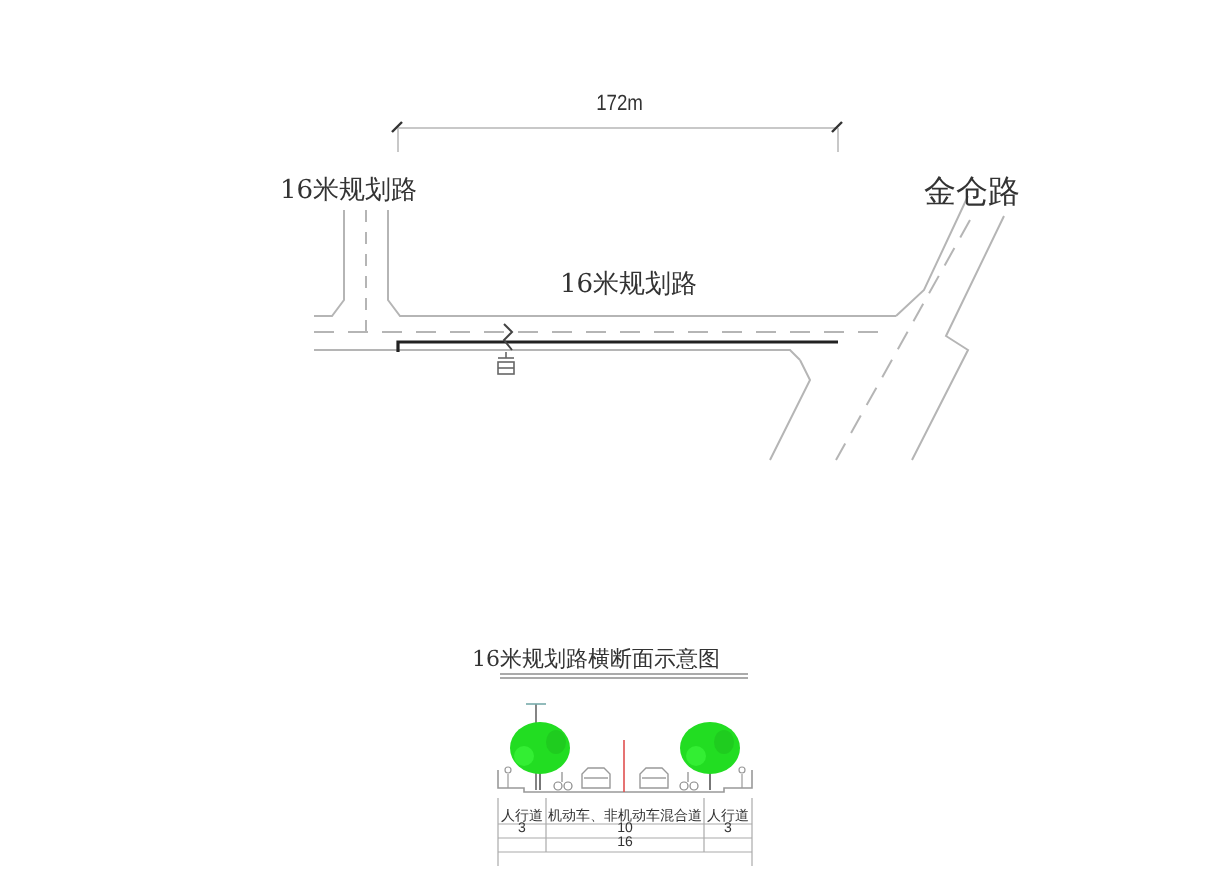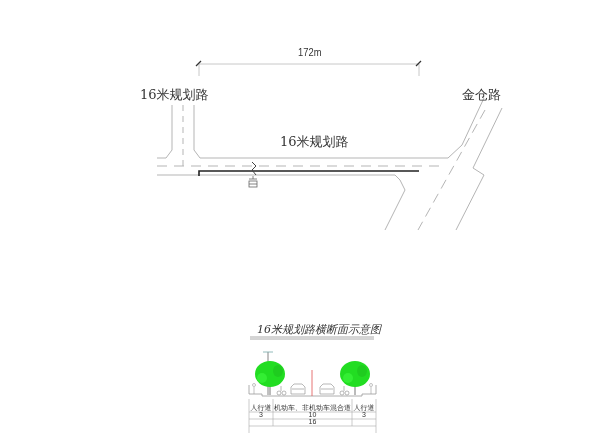--- a/index.html
+++ b/index.html
@@ -1,24 +1,24 @@
 <!DOCTYPE html>
 <html><head>
   <meta charset="utf-8">
   <style>
     html, body { margin: 0; padding: 0; background: #ffffff; }
     body { width: 608px; height: 447px; position: relative; overflow: hidden;
            font-family: "DejaVu Serif", "Liberation Serif", serif; }
     .canvas { position: absolute; left: 0; top: 0; width: 608px; height: 447px; }
     .label { position: absolute; color: #333; white-space: nowrap; }
     .road-label-left { left: 140px; top: 86px; font-size: 13px; }
-    .road-label-right { left: 462px; top: 86px; font-size: 13px; }
+    .road-label-right { left: 462px; top: 86px; font-size: 16px; }
     .road-label-mid { left: 280px; top: 133px; font-size: 13px; }
     .dim-label { left: 296px; top: 46px; font-size: 11px; font-family: "Liberation Sans Narrow", "Liberation Sans", sans-serif; transform: scaleX(0.85); }
-    .section-title { left: 257px; top: 322px; font-size: 11px; color: #333; font-style: italic; }
+    .section-title { left: 236px; top: 322px; font-size: 11px; color: #333; }
     .cell { position: absolute; font-size: 7px; color: #333; text-align: center; font-family: "Liberation Sans", sans-serif; }
   </style>
 </head>
 <body>
 
 <svg class="canvas" width="608" height="447" viewBox="0 0 608 447">
 
   <g stroke="#c8c8c8" stroke-width="1" fill="none">
     <line x1="199" y1="64" x2="419" y2="64"></line>
     <line x1="199" y1="64" x2="199" y2="76"></line>

